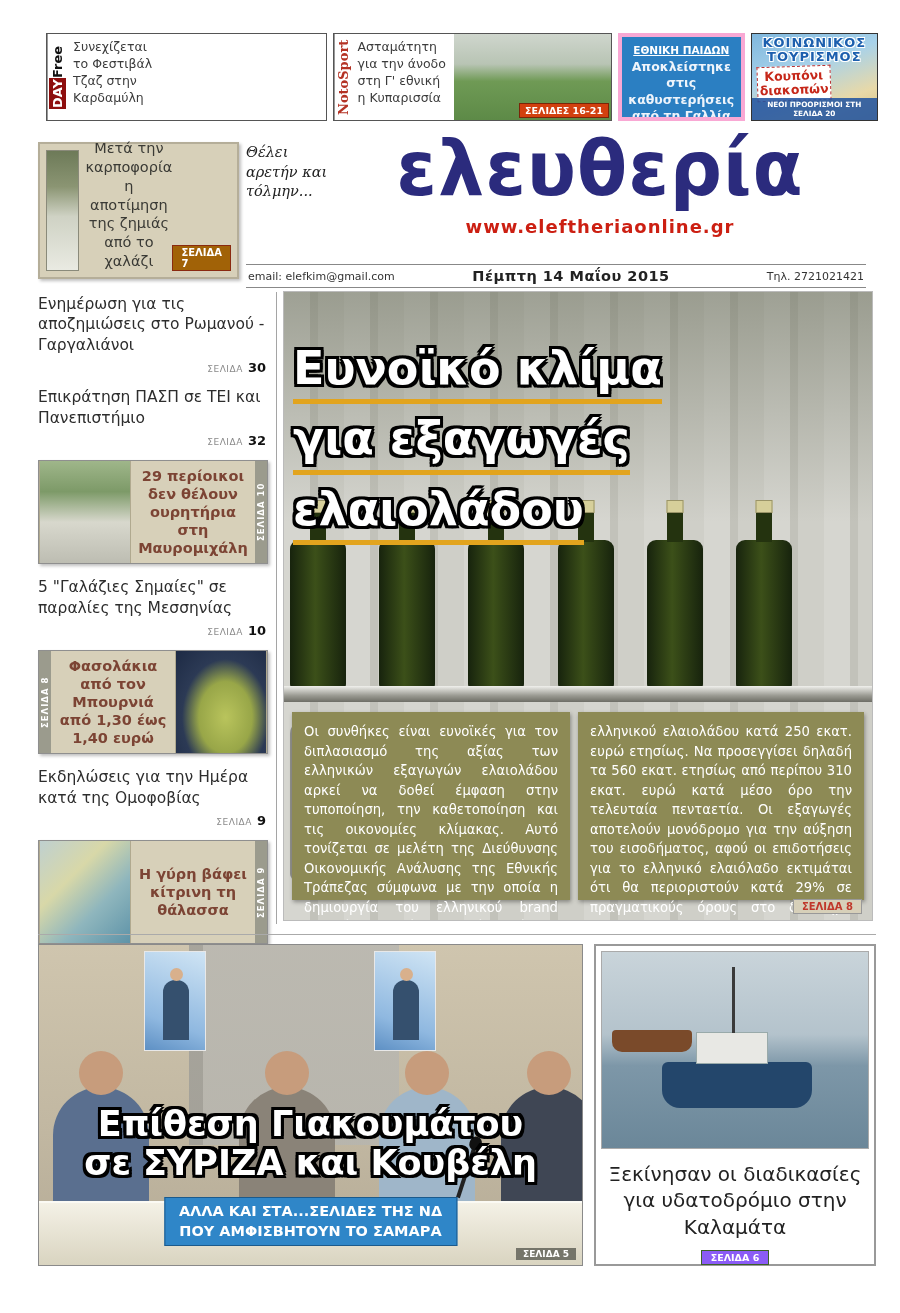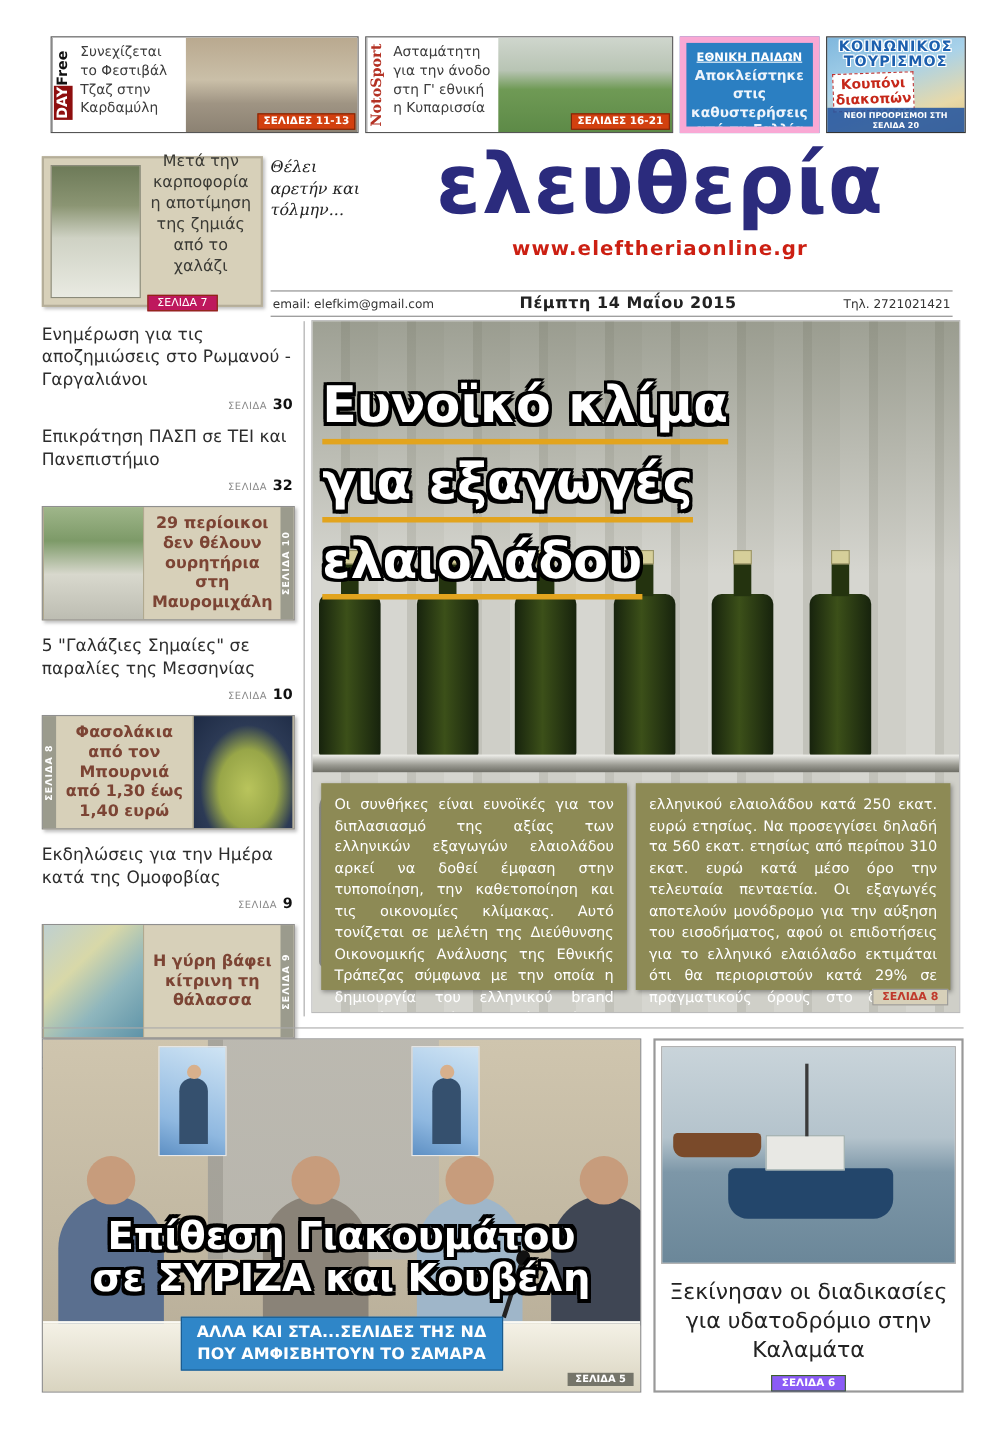--- a/index.html
+++ b/index.html
@@ -13,42 +13,42 @@
   .brand-vert { writing-mode:vertical-rl; transform:rotate(180deg); display:flex; align-items:center; justify-content:center;
                 font-weight:bold; font-size:13px; padding:1px; border-right:1px solid #999; }
   .brand-free { color:#111; } .brand-day { background:#8e0e0e; color:#fff; padding:1px; }
   .brand-noto { color:#b43224; font-family:"DejaVu Serif",serif; }
   .teaser-text { width:102px; padding:5px 4px 4px 6px; font-size:12.5px; color:#3c3c3c; line-height:1.35; }
   .teaser-photo { position:relative; flex:1; }
   .ph-street { background:linear-gradient(180deg,#b9a98f 0%,#cabfa8 45%,#9f9483 70%,#8c8273 100%); }
   .ph-field  { background:linear-gradient(180deg,#cfd6cd 0%,#b8c4b4 35%,#6f9a55 55%,#5d8a47 100%); }
   .pages-badge { position:absolute; right:2px; bottom:2px; background:#d2400f; border:1px solid #7a2508;
                  color:#fff; font-size:9.5px; font-weight:bold; padding:1px 5px; white-space:nowrap; }
-  .t3 { width:128px; background:#2b7fc2; border:6px solid #f9a8d4; display:block; text-align:center; padding:7px 3px; }
+  .t3 { width:128px; background:#2b7fc2; border:4px solid #f9a8d4; display:block; text-align:center; padding:7px 3px; }
   .t3 .kick { color:#fff; font-size:10.5px; font-weight:bold; text-decoration:underline; margin-bottom:3px; }
   .t3 .txt  { color:#eef4fb; font-size:12.5px; font-weight:bold; line-height:1.3; }
   .t4 { width:129px; border:1px solid #333; display:block; position:relative; }
   .ph-beach { background:linear-gradient(160deg,#7fb7dd 0%,#a8d2ea 40%,#e8d9a8 75%,#d9c183 100%); }
   .t4-title { position:absolute; top:2px; left:0; right:0; text-align:center; font-size:13px; font-weight:bold;
               letter-spacing:1px; color:#1c5fae; line-height:1.05;
               text-shadow:-1px -1px 0 #fff,1px -1px 0 #fff,-1px 1px 0 #fff,1px 1px 0 #fff; }
   .t4-coupon { position:absolute; left:5px; top:32px; width:74px; background:#fff; border:1px dashed #b33;
                transform:rotate(-2deg); color:#c6281a; font-weight:bold; font-size:12.5px; text-align:center; padding:2px 1px; line-height:1.15; }
   .t4-footer { position:absolute; left:0; right:0; bottom:0; background:rgba(35,85,160,.88); color:#fff;
                font-size:7.3px; font-weight:bold; text-align:center; padding:2px 0; }
 
   
   .feature-box { position:absolute; left:38px; top:142px; width:201px; height:137px; background:#d7d0b9;
                  border:2px solid #b5ae99; box-shadow:2px 2px 3px rgba(0,0,0,.25); padding:6px; display:flex; gap:6px; }
   .ph-hail { width:82px; height:121px; border:1px solid #8a8a7a;
              background:linear-gradient(180deg,#6d7a58 0%,#8b9573 30%,#cfd2c4 55%,#e9eae2 100%); }
-  .feature-right { flex:1; display:flex; flex-direction:column; align-items:flex-start; justify-content:center; }
+  .feature-right { flex:1; display:flex; flex-direction:row; align-items:flex-end; justify-content:center; }
   .feature-title { font-size:14.5px; color:#3a3a35; text-align:center; line-height:1.3; }
-  .badge-orange { margin-top:16px; background:#be185d; border:1px solid #8a2a10; color:#fff; font-size:10px;
-                  font-weight:normal; padding:1px 8px; }
+  .badge-orange { margin-top:16px; background:#a16207; border:1px solid #8a2a10; color:#fff; font-size:10px;
+                  font-weight:bold; padding:1px 8px; }
   .masthead { position:absolute; left:246px; top:140px; width:620px; height:148px; }
   .motto { position:absolute; left:0; top:3px; width:92px; font-family:"DejaVu Serif",serif; font-style:italic;
            font-size:14.5px; color:#222; line-height:1.35; }
   .logo { position:absolute; left:88px; top:-14px; width:532px; text-align:center; font-weight:bold; font-size:73px;
           color:#2b2b7d; letter-spacing:1px; transform:scaleY(1.04); white-space:nowrap; }
   .logo-url { position:absolute; left:88px; top:76px; width:532px; text-align:center; color:#cc1f12;
               font-weight:bold; font-size:18px; letter-spacing:1px; }
   .mast-row { position:absolute; left:0; width:620px; display:flex; align-items:center; border-top:1px solid #888; padding:3px 2px; }
   .mast-row1 { top:104px; } .mast-row2 { top:124px; border-bottom:1px solid #888; }
   .mr-left { width:150px; font-size:11px; color:#333; }
@@ -155,23 +155,20 @@
 
 <div class="page">
 
   <div class="teasers">
     <div class="teaser t1">
       <div class="brand-vert">
         <span class="brand-day">DAY</span>
         <span class="brand-free">Free</span>
       </div>
       <div class="teaser-text">Συνεχίζεται το Φεστιβάλ Τζαζ στην Καρδαμύλη</div>
-      <div class="teaser-photo ph-street">
-        <span class="pages-badge">ΣΕΛΙΔΕΣ 11-13</span>
-      </div>
     </div>
     <div class="teaser t2">
       <div class="brand-vert brand-noto">NotoSport</div>
       <div class="teaser-text">Ασταμάτητη για την άνοδο στη Γ' εθνική η Κυπαρισσία</div>
       <div class="teaser-photo ph-field">
         <span class="pages-badge">ΣΕΛΙΔΕΣ 16-21</span>
       </div>
     </div>
     <div class="teaser t3">
       <div class="kick">ΕΘΝΙΚΗ ΠΑΙΔΩΝ</div>

